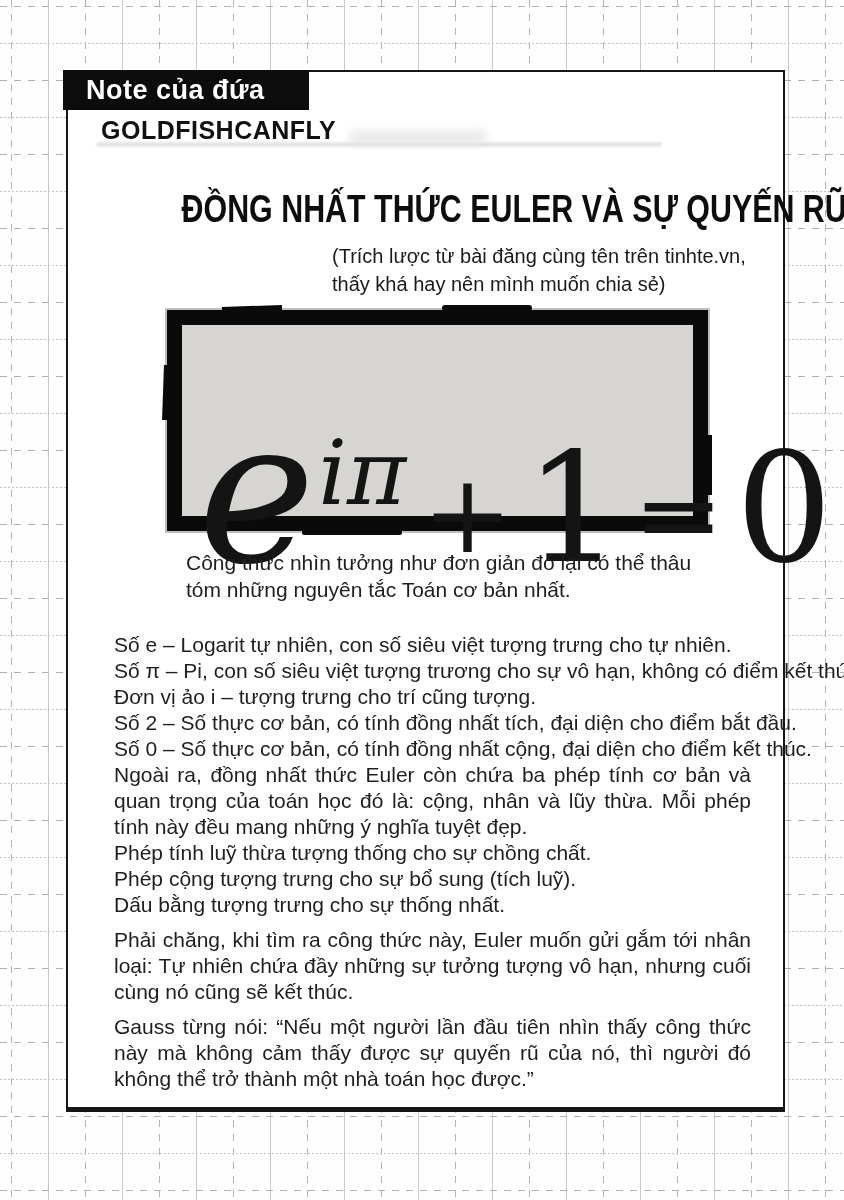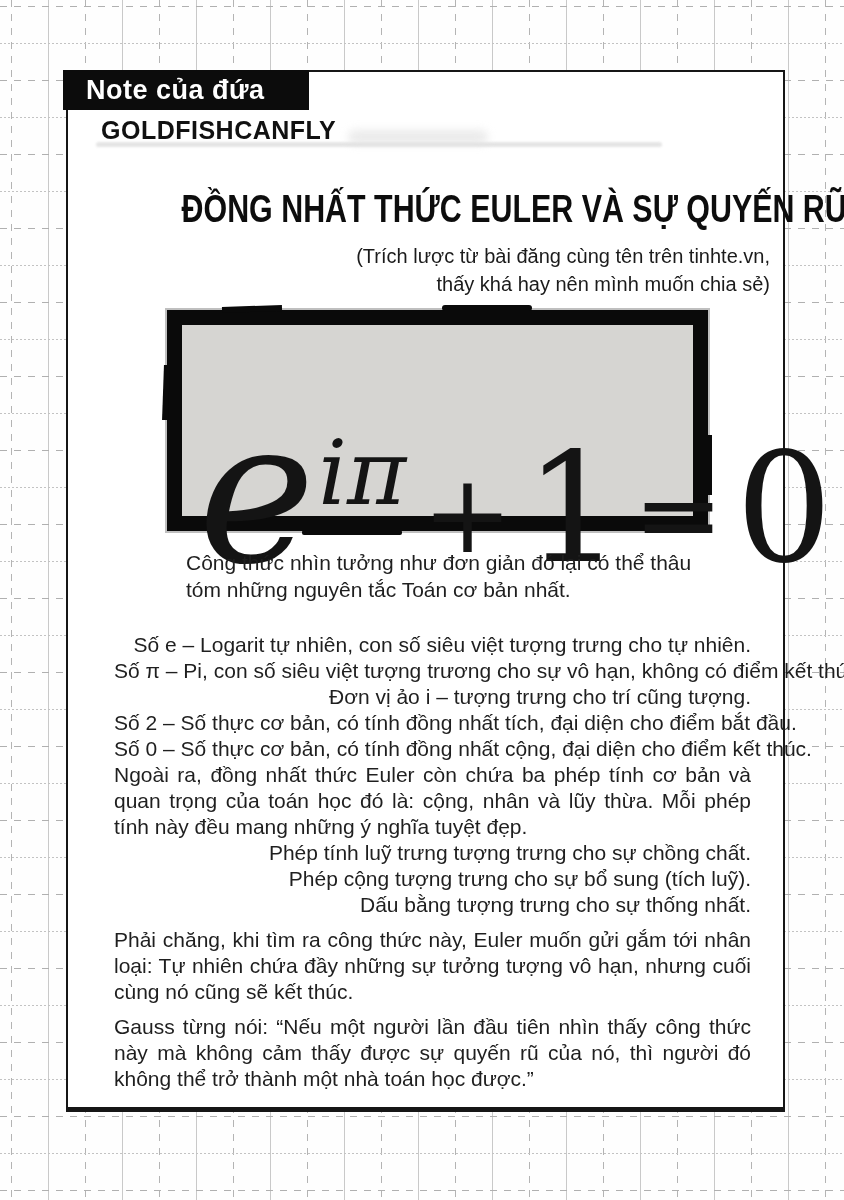--- a/index.html
+++ b/index.html
@@ -21,21 +21,21 @@
           box-sizing:border-box;letter-spacing:.5px;}
   .translator{position:absolute;left:33px;top:44px;font-size:25px;font-weight:800;
               letter-spacing:.5px;color:#111;}
   .smudge1{position:absolute;left:28px;top:70px;width:566px;height:5px;background:#d7d7d7;
            filter:blur(1px);opacity:.65;border-radius:3px;}
   .smudge2{position:absolute;left:280px;top:58px;width:140px;height:14px;background:#e2e2e2;
            filter:blur(4px);opacity:.7;border-radius:8px;}
   .title{position:absolute;left:0;top:116px;width:100%;text-align:center;}
   .title span{display:inline-block;font-size:38px;font-weight:800;color:#0d0d0d;
               transform:scaleX(.8);transform-origin:center;white-space:nowrap;letter-spacing:0px;}
-  .subtitle{position:absolute;left:240px;top:170px;width:462px;text-align:right;
+  .subtitle{position:absolute;left:264px;top:170px;width:462px;text-align:left;
             font-size:20px;line-height:28px;color:#1b1b1b;}
   
   .fbox{position:absolute;left:99px;top:238px;width:541px;height:221px;box-sizing:border-box;
         border:15px solid #0a0a0a;background:#d6d5d2;box-shadow:0 0 0 2px rgba(0,0,0,.25);}
   .blot{position:absolute;background:#0a0a0a;}
   .b1{left:40px;top:-19px;width:60px;height:6px;transform:rotate(-2deg);}
   .b2{left:260px;top:-20px;width:90px;height:6px;border-radius:3px;}
   .b3{left:-19px;top:40px;width:6px;height:55px;transform:rotate(2deg);}
   .b4{right:-19px;top:110px;width:6px;height:60px;}
   .b5{left:120px;bottom:-19px;width:100px;height:5px;border-radius:2px;}
@@ -45,21 +45,21 @@
   .f-e{font-style:italic;font-size:198px;}
   .f-sup{font-style:italic;font-size:90px;vertical-align:57px;margin-left:3px;margin-right:16px;}
   .f-plus{font-size:108px;vertical-align:9px;margin-right:12px;}
   .f-one{font-size:152px;}
   .f-eq{font-size:108px;vertical-align:9px;margin:0 12px;}
   .f-zero{font-size:152px;}
   
   .intro{position:absolute;left:118px;top:477px;width:508px;font-size:21px;line-height:27px;}
   .bodytext{position:absolute;left:46px;top:560px;width:637px;}
   .bodytext p,.bodytext div.ln{margin:0;font-size:21px;line-height:26px;color:#1f1f1f;}
-  .ln{white-space:nowrap;text-align:right;}
+  .ln{white-space:nowrap;}
   .just{text-align:justify;}
   .gap{margin-top:9px !important;}
   .gap2{margin-top:12px !important;}
 </style>
 </head>
 <body>
 
 <div class="stage">
   <div class="grid">
       <div class="gv" style="left: 11px;"></div>
@@ -151,21 +151,21 @@
     <div class="intro">Công thức nhìn tưởng như đơn giản đó lại có thể thâu tóm những nguyên tắc Toán cơ bản nhất.</div>
 
     <div class="bodytext">
       <div class="ln">Số e – Logarit tự nhiên, con số siêu việt tượng trưng cho tự nhiên.</div>
       <div class="ln">Số π – Pi, con số siêu việt tượng trương cho sự vô hạn, không có điểm kết thúc.</div>
       <div class="ln">Đơn vị ảo i – tượng trưng cho trí cũng tượng.</div>
       <div class="ln">Số 2 – Số thực cơ bản, có tính đồng nhất tích, đại diện cho điểm bắt đầu.</div>
       <div class="ln">Số 0 – Số thực cơ bản, có tính đồng nhất cộng, đại diện cho điểm kết thúc.</div>
       <p class="just">Ngoài ra, đồng nhất thức Euler còn chứa ba phép tính cơ bản và quan trọng của toán học đó là: cộng, nhân và lũy thừa. Mỗi phép tính này đều mang những ý nghĩa tuyệt đẹp.</p>
 
-      <div class="ln">Phép tính luỹ trưng tượng trưng cho sự chồng chất.</div>
+      <div class="ln">Phép tính luỹ thừa tượng thống cho sự chồng chất.</div>
       <div class="ln">Phép cộng tượng trưng cho sự bổ sung (tích luỹ).</div>
       <div class="ln">Dấu bằng tượng trưng cho sự thống nhất.</div>
 
       <p class="just gap">Phải chăng, khi tìm ra công thức này, Euler muốn gửi gắm tới nhân loại: Tự nhiên chứa đầy những sự tưởng tượng vô hạn, nhưng cuối cùng nó cũng sẽ kết thúc.</p>
 
       <p class="just gap">Gauss từng nói: “Nếu một người lần đầu tiên nhìn thấy công thức này mà không cảm thấy được sự quyến rũ của nó, thì người đó không thể trở thành một nhà toán học được.”</p>
     </div>
   </div>
 </div>
 

